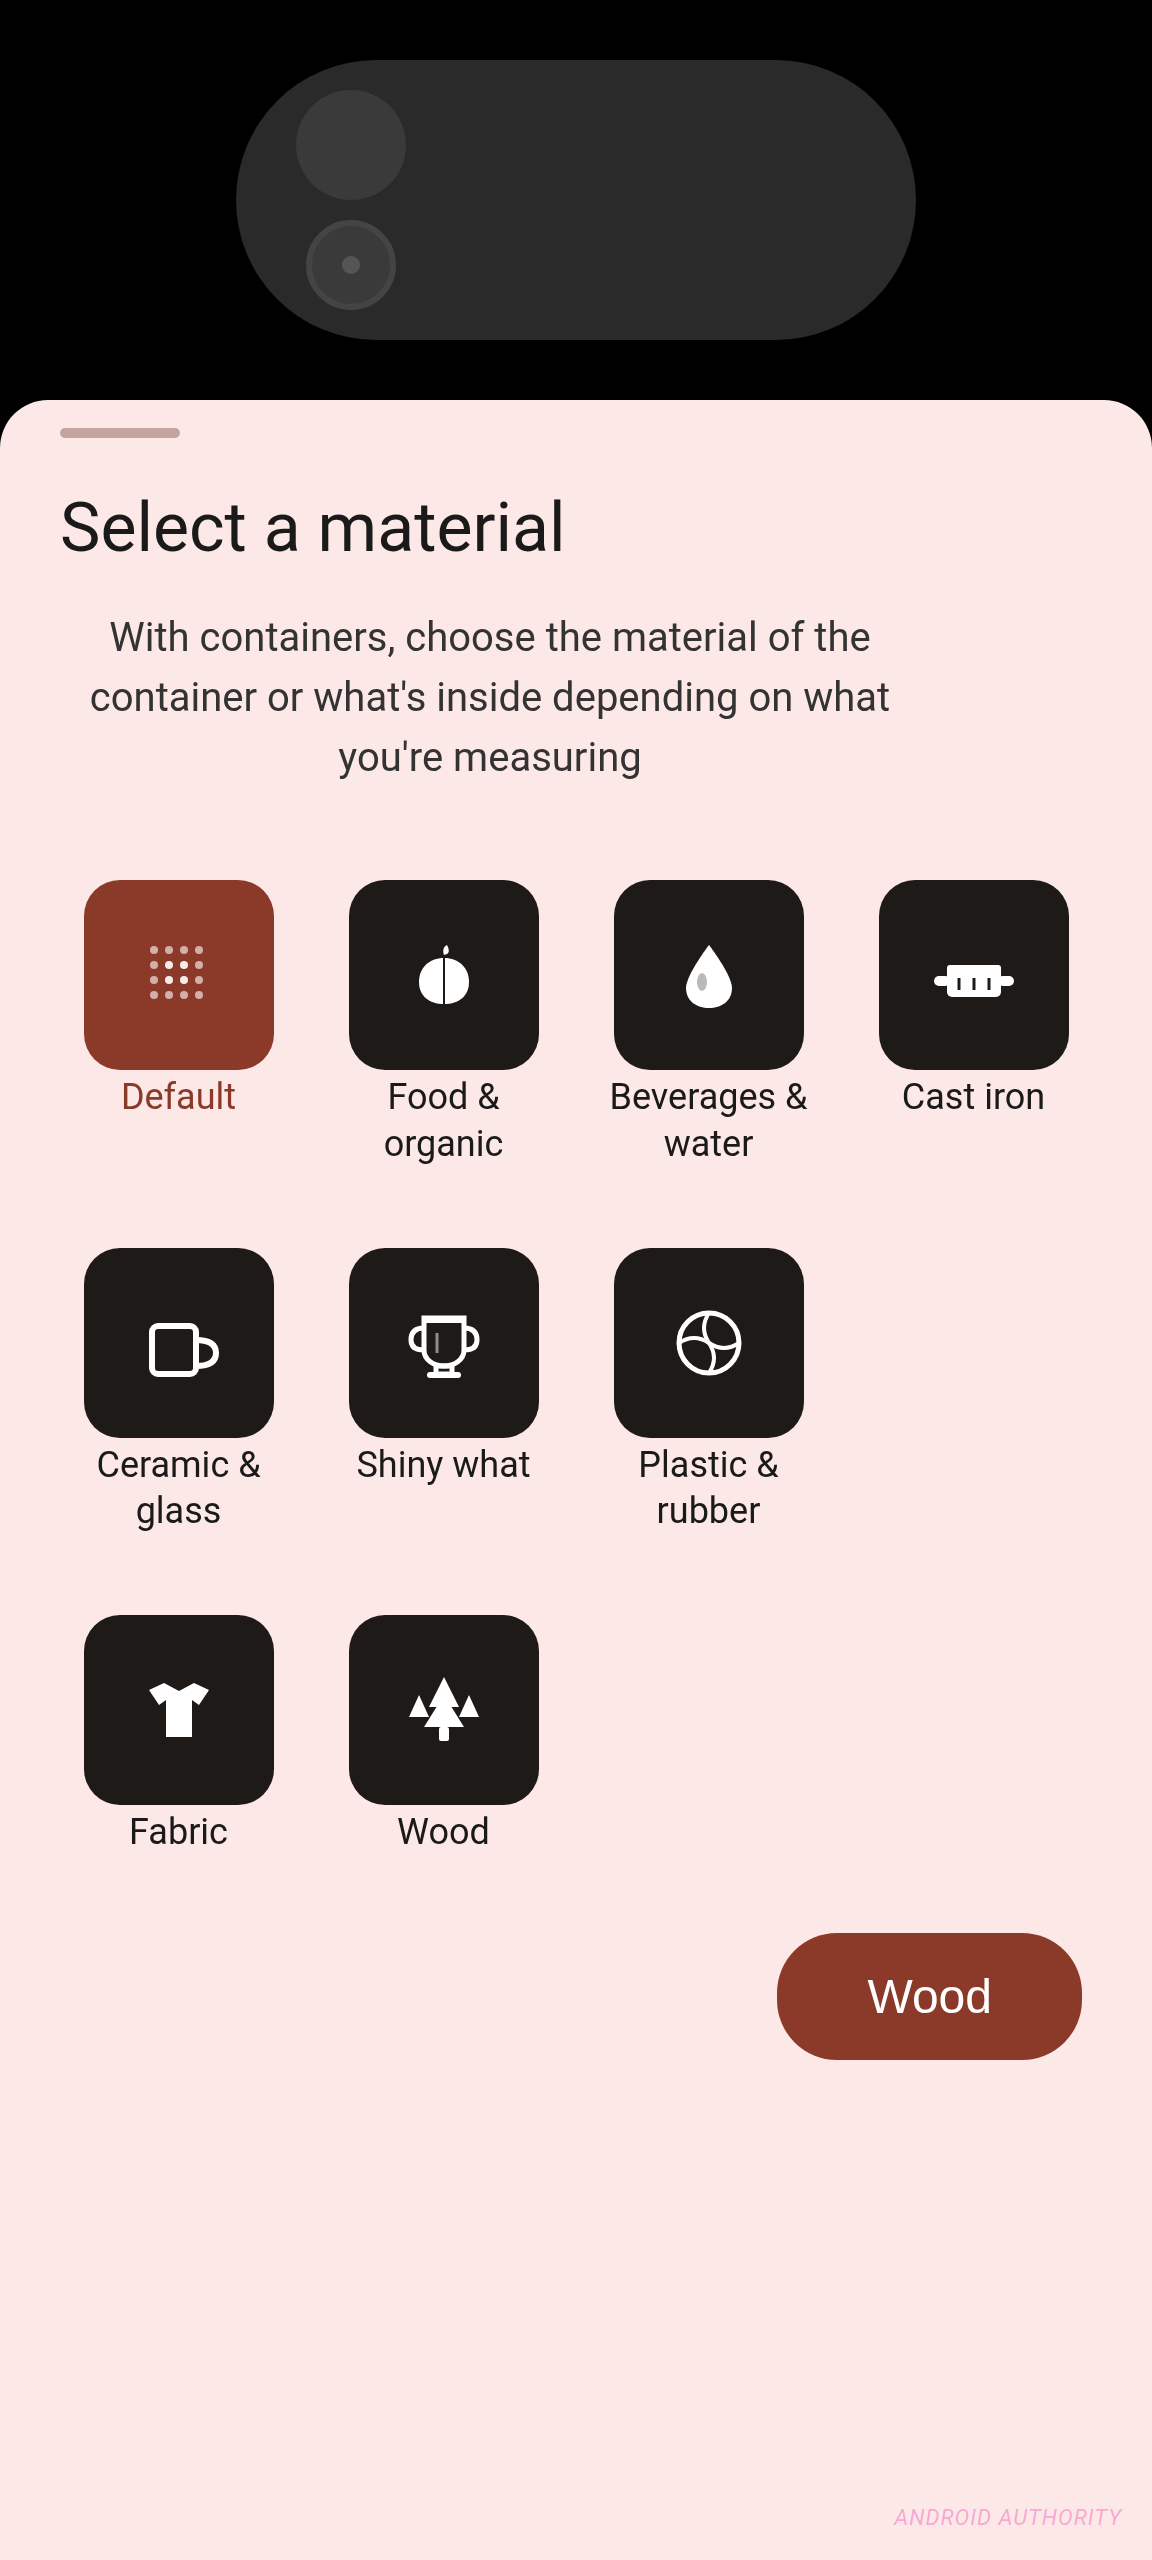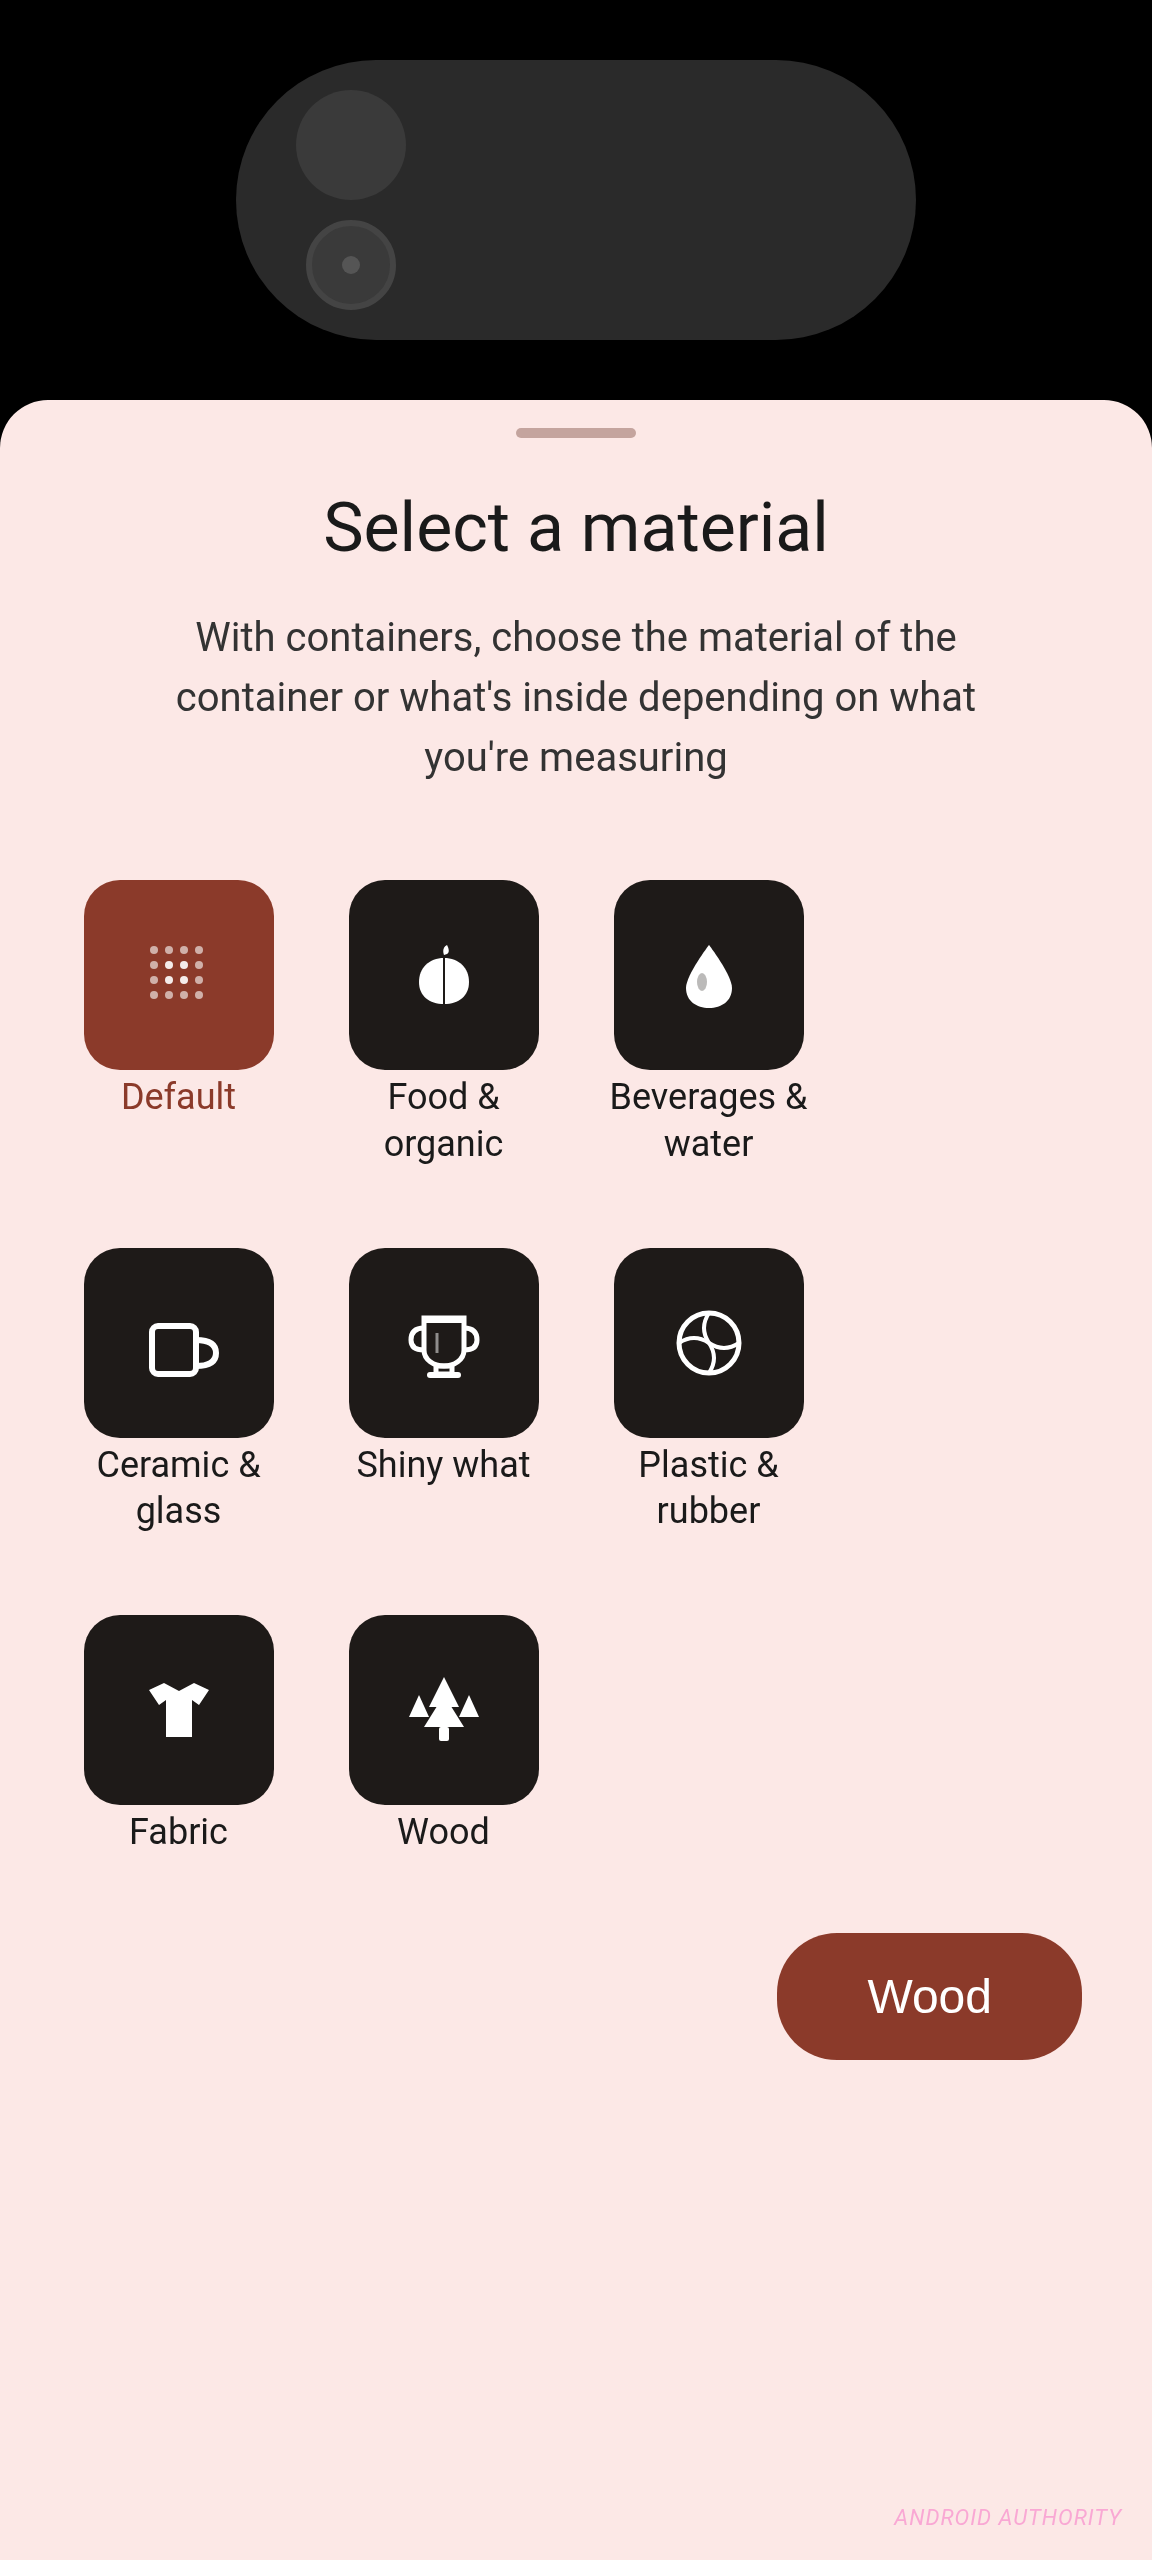--- a/index.html
+++ b/index.html
@@ -70,21 +70,21 @@
     }
 
     
     .bottom-sheet {
       width: 100%;
       flex: 1;
       background: #fce8e6;
       border-radius: 48px 48px 0 0;
       display: flex;
       flex-direction: column;
-      align-items: center;
+      align-items: flex-start;
       padding: 28px 60px 60px;
       overflow-y: auto;
     }
 
     .drag-handle {
       width: 120px;
       height: 10px;
       background: #c4a49e;
       border-radius: 5px;
       margin-bottom: 50px;
@@ -259,20 +259,38 @@
         <svg viewBox="0 0 90 90" xmlns="http://www.w3.org/2000/svg">
 
           <path d="M45 15 C45 15 22 45 22 58 C22 71 32.5 78 45 78 C57.5 78 68 71 68 58 C68 45 45 15 45 15 Z" fill="white"></path>
 
           <ellipse cx="38" cy="52" rx="5" ry="9" fill="rgba(30,26,24,0.3)"></ellipse>
         </svg>
       </div>
       <span class="material-label">Beverages &amp; water</span>
     </div>
 
+    <div class="material-item">
+      <div class="material-icon-box">
+        <svg viewBox="0 0 90 90" xmlns="http://www.w3.org/2000/svg">
+
+          <rect x="18" y="35" width="54" height="32" rx="5" fill="white"></rect>
+          <rect x="18" y="35" width="54" height="8" rx="3" fill="white"></rect>
+
+          <rect x="5" y="46" width="16" height="10" rx="5" fill="white"></rect>
+
+          <rect x="69" y="46" width="16" height="10" rx="5" fill="white"></rect>
+
+          <line x1="30" y1="48" x2="30" y2="60" stroke="#1e1a18" stroke-width="3"></line>
+          <line x1="45" y1="48" x2="45" y2="60" stroke="#1e1a18" stroke-width="3"></line>
+          <line x1="60" y1="48" x2="60" y2="60" stroke="#1e1a18" stroke-width="3"></line>
+        </svg>
+      </div>
+      <span class="material-label">Cast iron</span>
+    </div>
 
   </div>
 
   <div class="material-grid">
 
     <div class="material-item">
       <div class="material-icon-box">
         <svg viewBox="0 0 90 90" xmlns="http://www.w3.org/2000/svg">
 
           <rect x="18" y="28" width="44" height="48" rx="6" fill="none" stroke="white" stroke-width="6"></rect>

